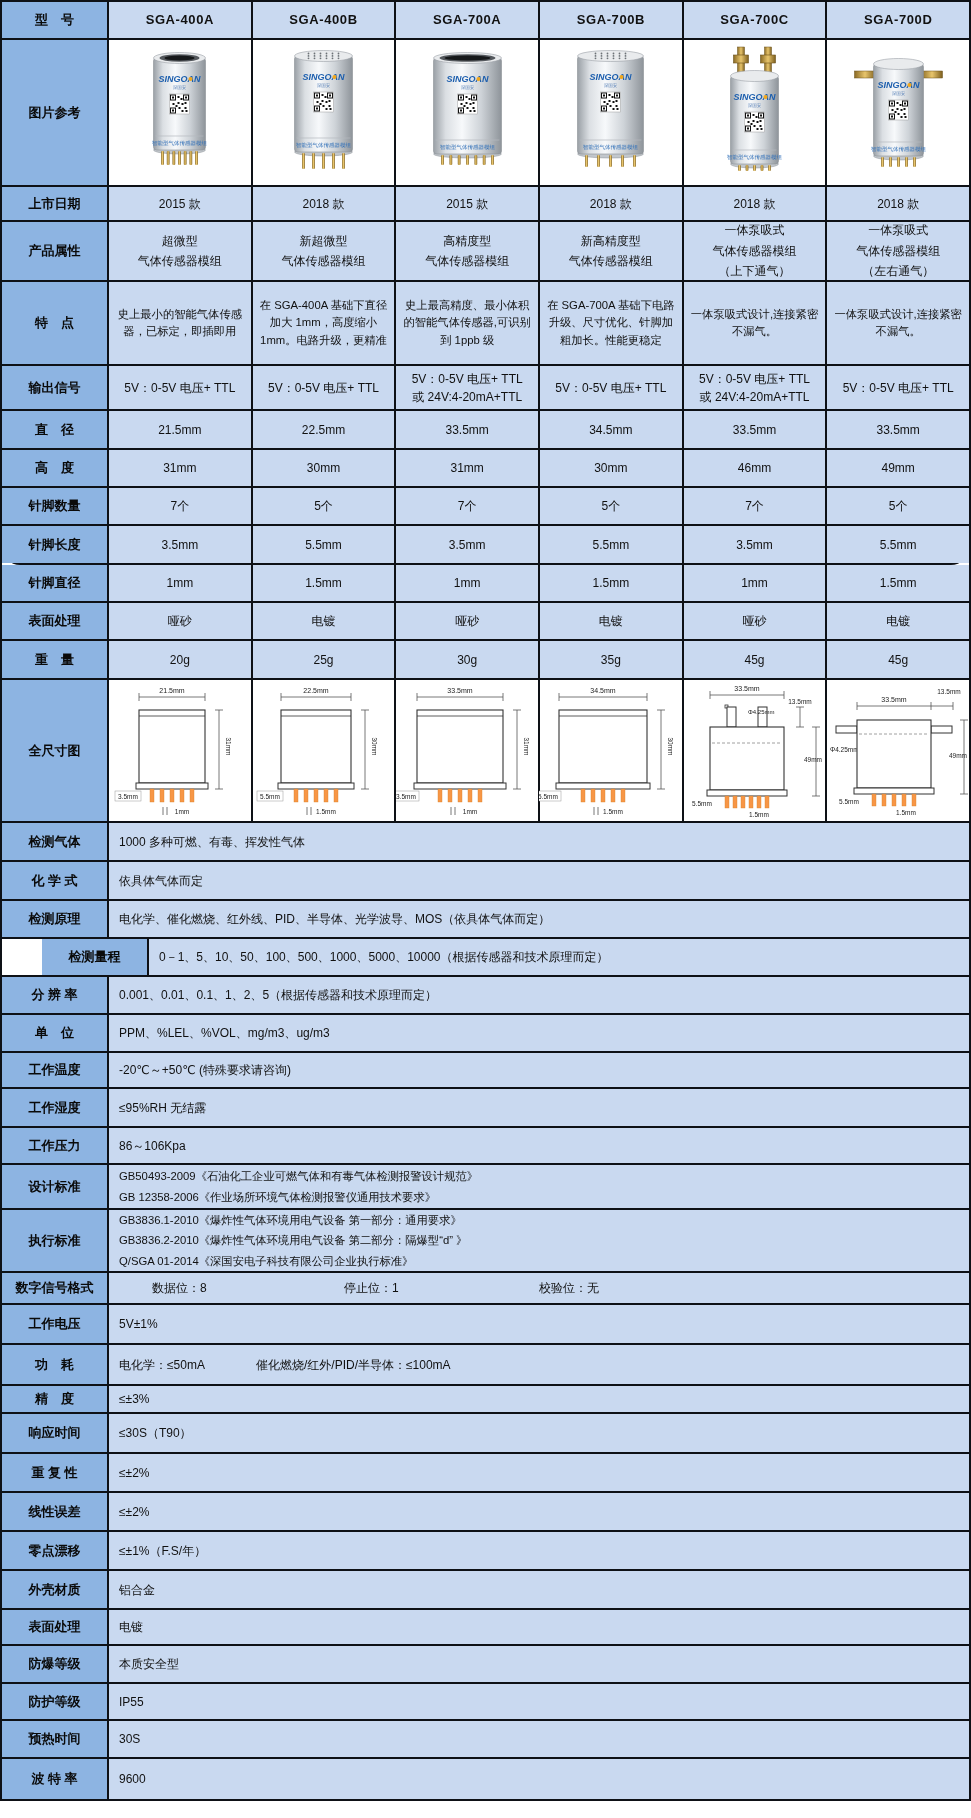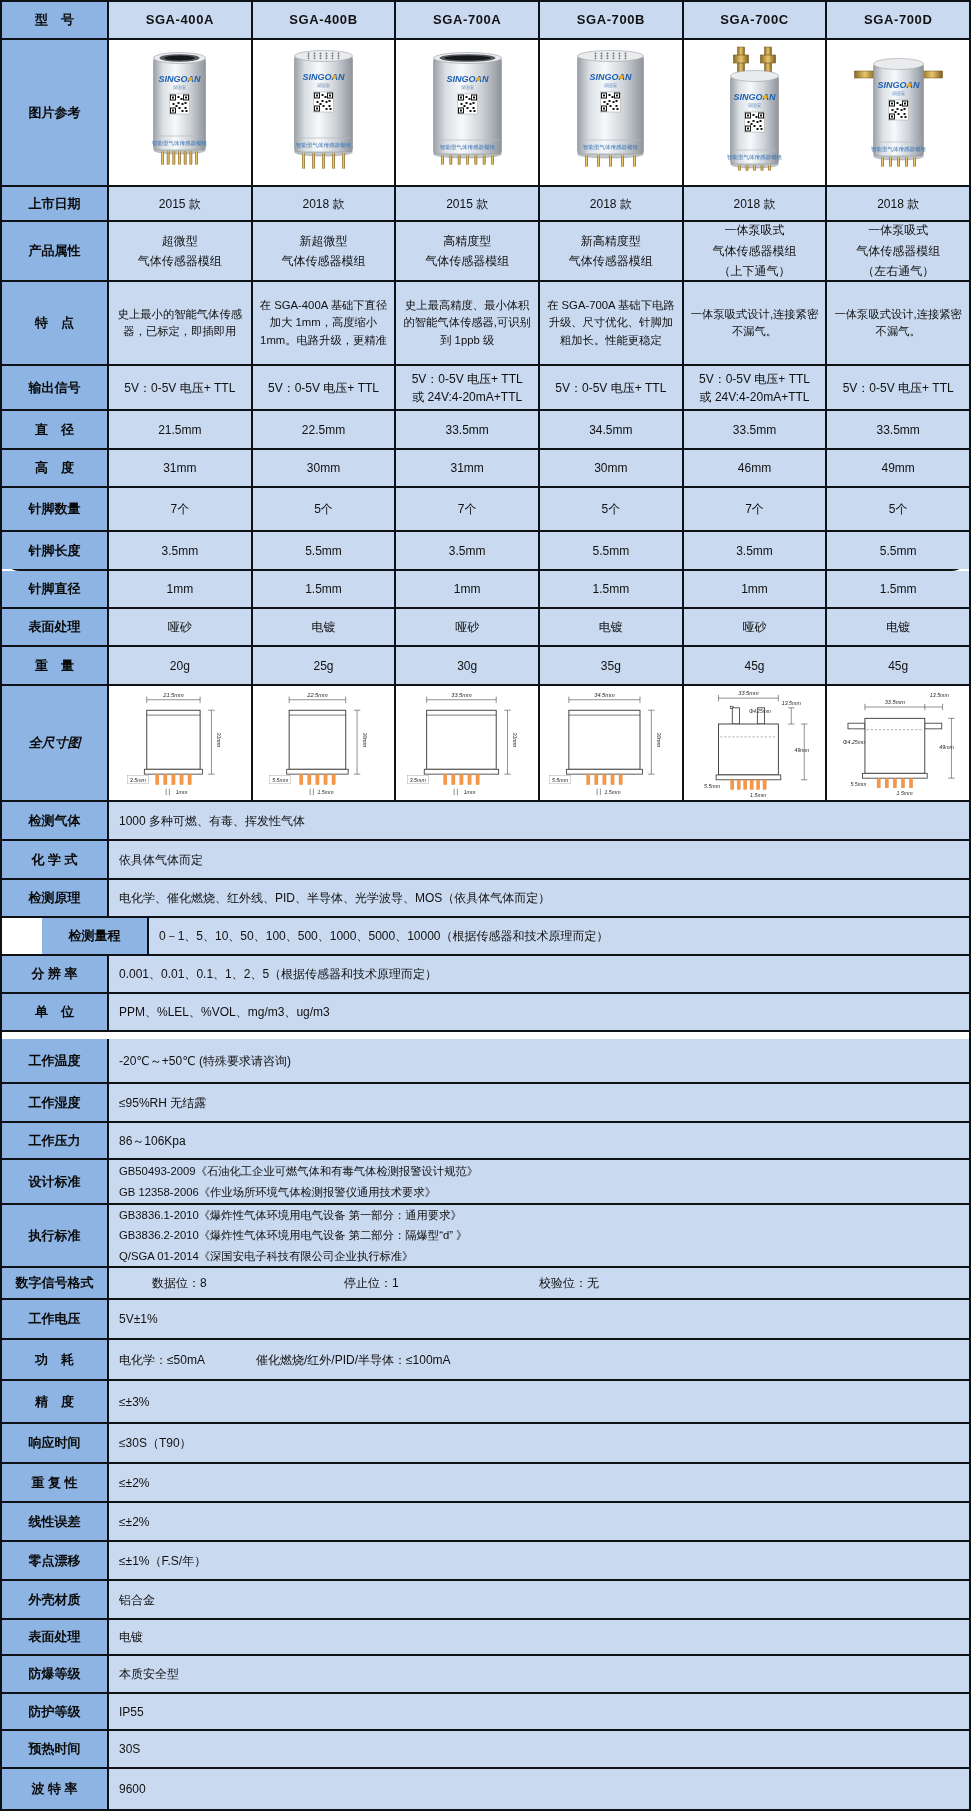--- a/index.html
+++ b/index.html
@@ -559,21 +559,21 @@
       <div class="vc">
         <span class="ln">30mm</span>
       </div>
       <div class="vc">
         <span class="ln">46mm</span>
       </div>
       <div class="vc">
         <span class="ln">49mm</span>
       </div>
     </div>
-    <div class="row" style="height: 44px;">
+    <div class="row" style="height: 38px;">
       <div class="lc">
         <span>针脚数量</span>
       </div>
       <div class="vc">
         <span class="ln">7个</span>
       </div>
       <div class="vc">
         <span class="ln">5个</span>
       </div>
       <div class="vc">
@@ -674,21 +674,21 @@
       <div class="vc">
         <span class="ln">35g</span>
       </div>
       <div class="vc">
         <span class="ln">45g</span>
       </div>
       <div class="vc">
         <span class="ln">45g</span>
       </div>
     </div>
-    <div class="row diarow" style="height: 116px; font-style: italic;">
+    <div class="row diarow" style="height: 143px;">
       <div class="lc">
         <span>全尺寸图</span>
       </div>
       <div class="vc">
         <svg width="143" height="141" viewBox="0 0 143 141" font-size="7" fill="#222">
           <line x1="31" y1="17" x2="97" y2="17" stroke="#555" stroke-width="0.8"></line>
           <line x1="31" y1="13" x2="31" y2="21" stroke="#555" stroke-width="0.8"></line>
           <line x1="97" y1="13" x2="97" y2="21" stroke="#555" stroke-width="0.8"></line>
           <text x="64" y="13" text-anchor="middle">21.5mm</text>
           <rect x="31" y="30" width="66" height="73" fill="#fff" stroke="#333" stroke-width="1.1"></rect>
@@ -886,21 +886,21 @@
       </div>
     </div>
     <div class="row wide" style="height: 38px;">
       <div class="lc">
         <span>单　位</span>
       </div>
       <div class="vc">
         <span class="ln">PPM、%LEL、%VOL、mg/m3、ug/m3</span>
       </div>
     </div>
-    <div class="row wide" style="height: 45px; margin-top: 7px;">
+    <div class="row wide" style="height: 36px;">
       <div class="lc">
         <span>工作温度</span>
       </div>
       <div class="vc">
         <span class="ln">-20℃～+50℃ (特殊要求请咨询)</span>
       </div>
     </div>
     <div class="row wide" style="height: 39px;">
       <div class="lc">
         <span>工作湿度</span>
@@ -960,21 +960,21 @@
       <div class="lc">
         <span>功　耗</span>
       </div>
       <div class="vc">
         <div class="segline">
           <span class="seg" style="width: 137px;">电化学：≤50mA</span>
           <span class="seg">催化燃烧/红外/PID/半导体：≤100mA</span>
         </div>
       </div>
     </div>
-    <div class="row wide" style="height: 43px;">
+    <div class="row wide" style="height: 28px;">
       <div class="lc">
         <span>精　度</span>
       </div>
       <div class="vc">
         <span class="ln">≤±3%</span>
       </div>
     </div>
     <div class="row wide" style="height: 40px;">
       <div class="lc">
         <span>响应时间</span>

